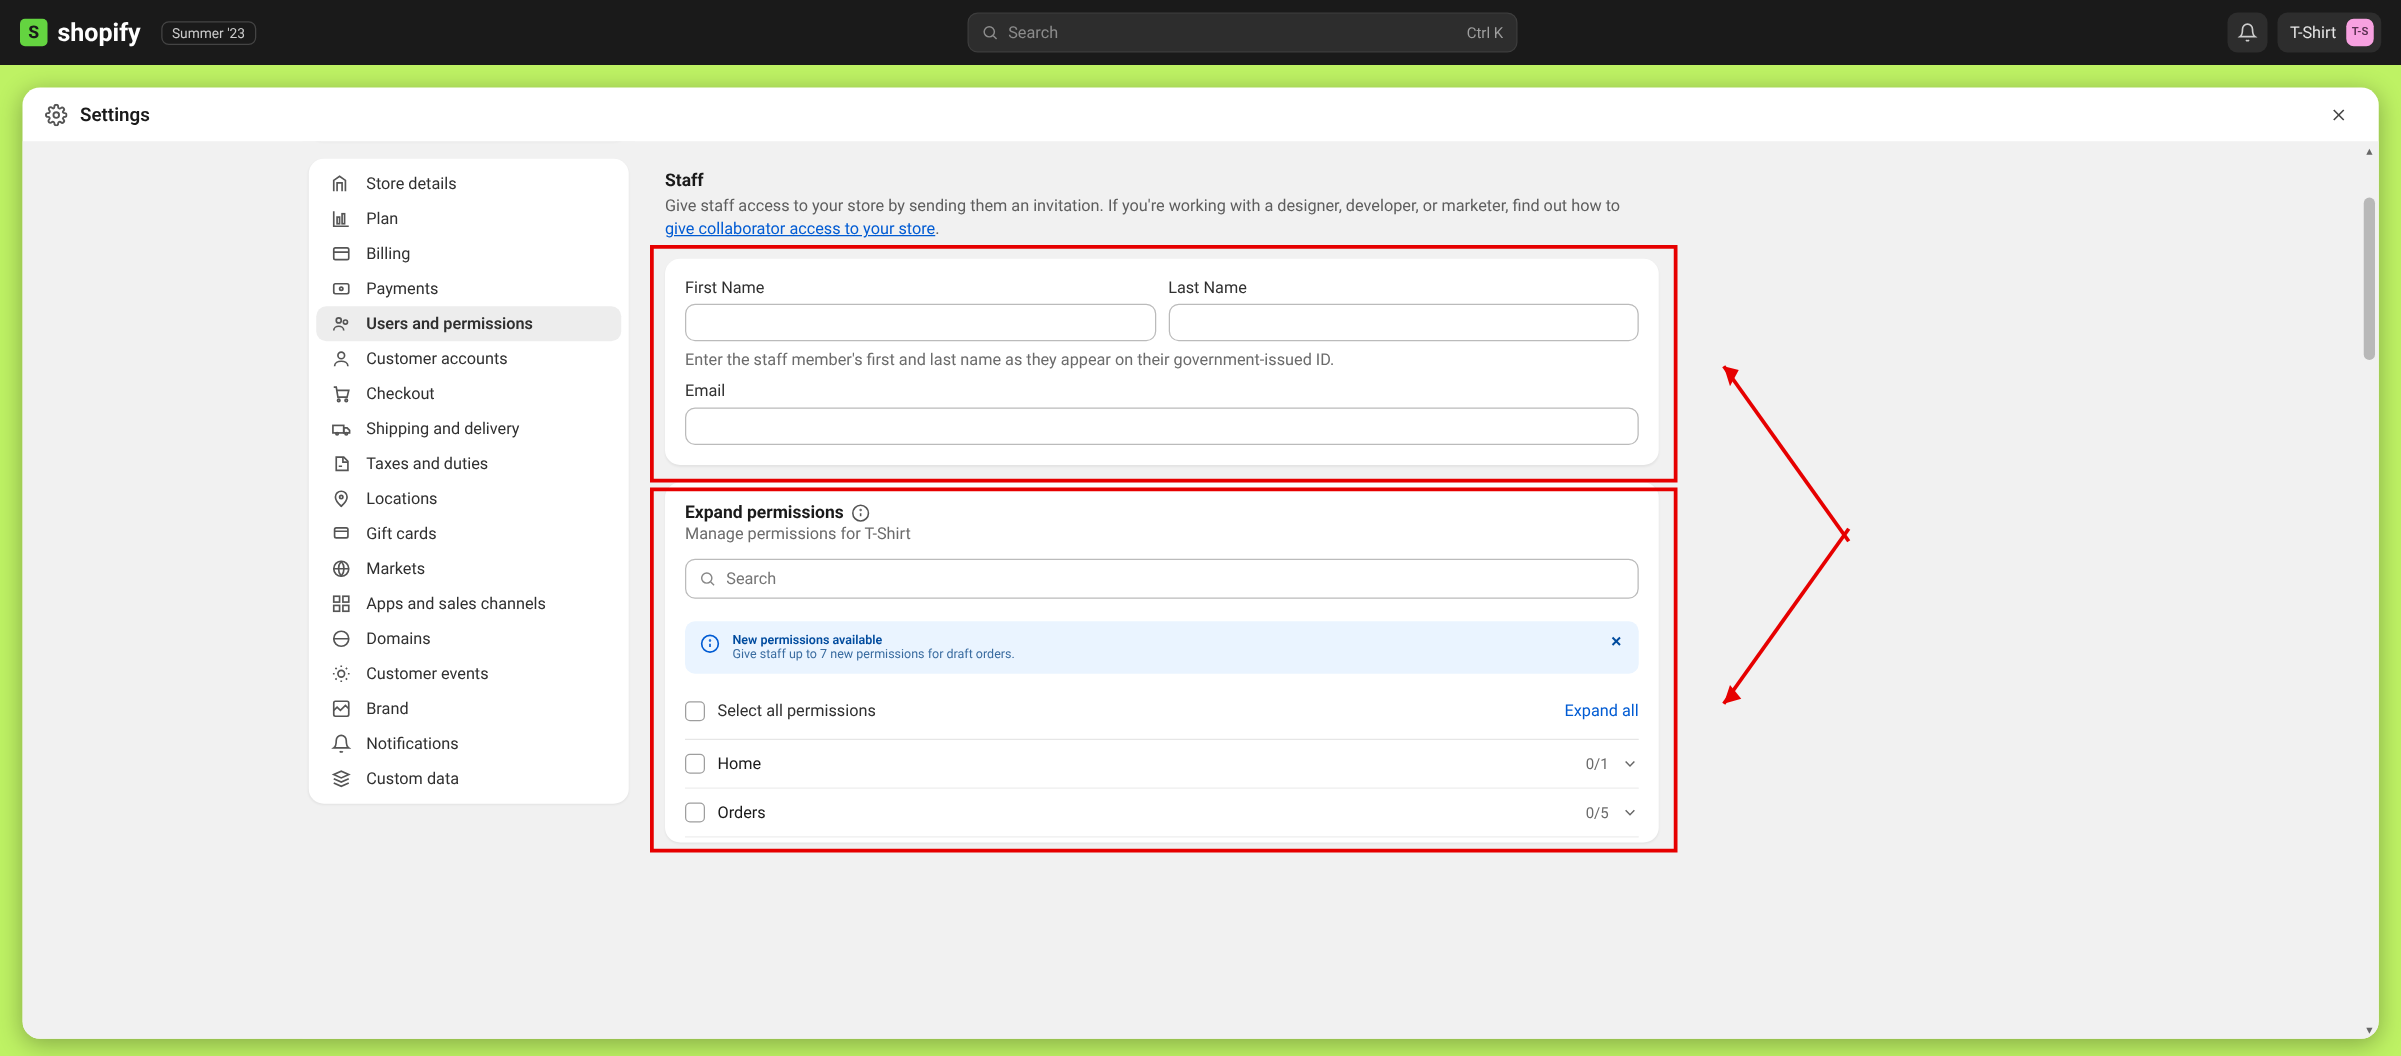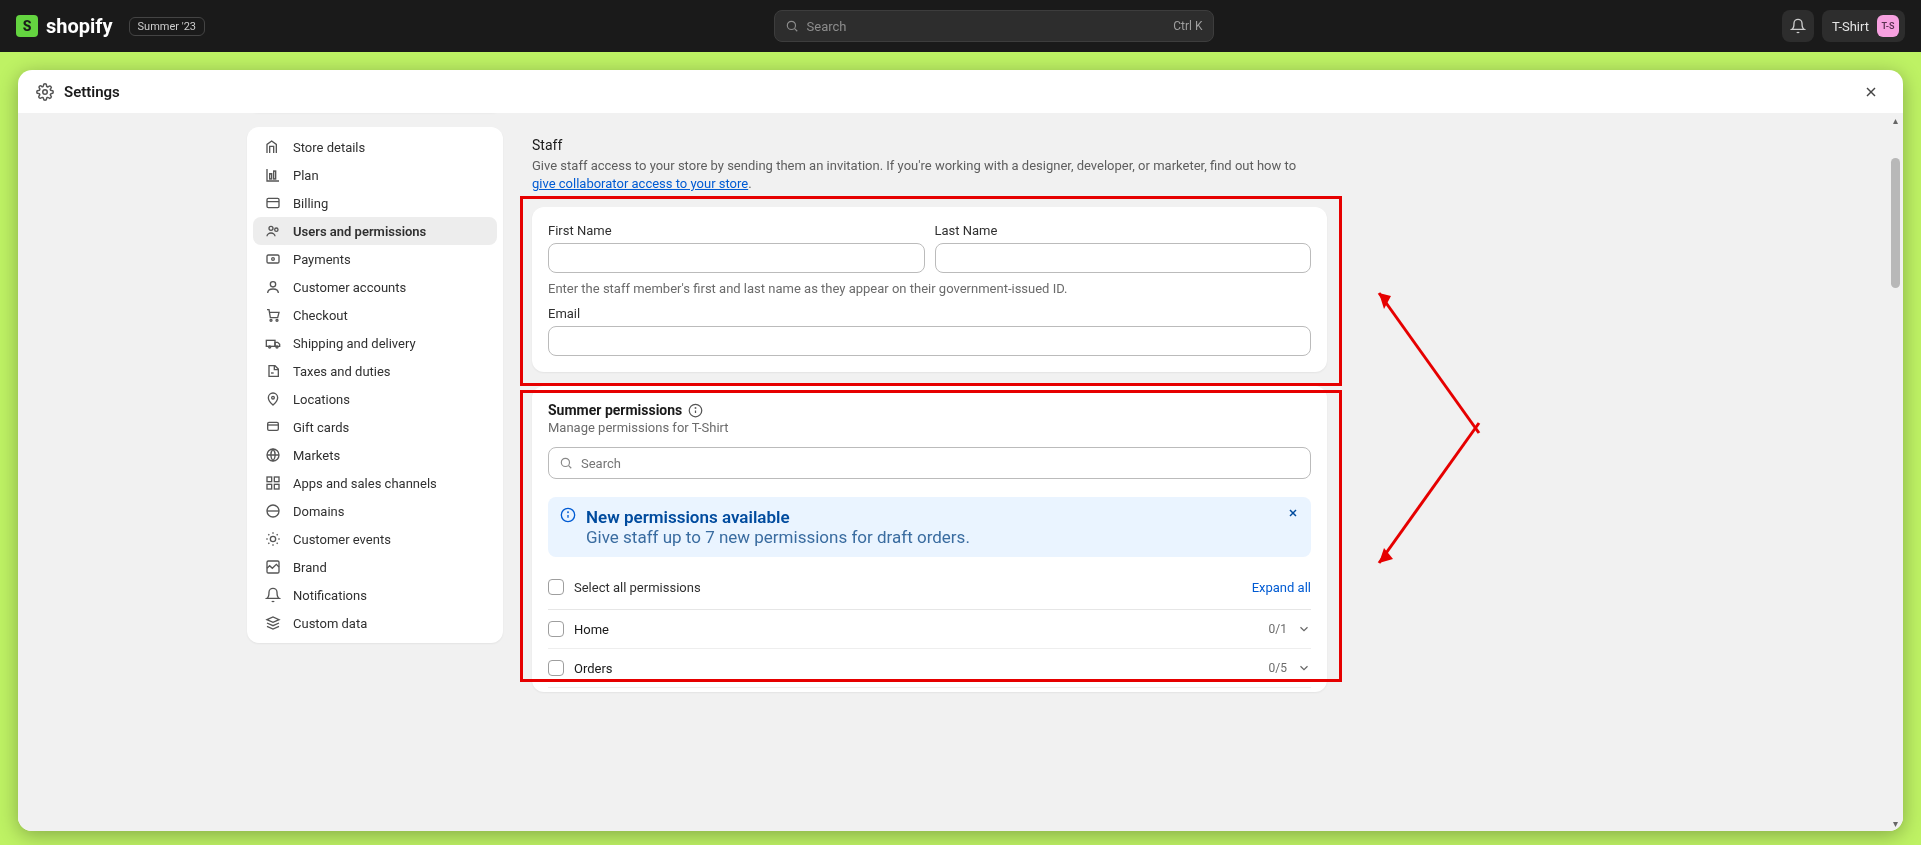--- a/index.html
+++ b/index.html
@@ -44,21 +44,21 @@
   .sidebar { width:266px; flex-shrink:0; padding:14px 0 0 0; background:#f1f1f1; position:relative; }
   .sidebar::before { content:""; position:absolute; left:5px; top:-18px; width:256px; height:18px; background:#fff; border-radius:0 0 12px 12px; box-shadow:0 1px 2px rgba(0,0,0,.05); opacity:.6; }
   .side-card { background:#fff; border-radius:12px; box-shadow:0 1px 2px rgba(0,0,0,.06); padding:6px; margin:0 5px 0 5px; }
   .nav-item { display:flex; align-items:center; gap:12px; padding:6px 12px; border-radius:8px; cursor:pointer; color:#303030; font-size:13px; }
   .nav-item.active { background:#ededed; font-weight:600; }
   .nav-ico { width:16px; height:16px; color:#555; flex-shrink:0; display:flex; align-items:center; justify-content:center; }
 
   
   .main { flex:1; padding:0 0 0 24px; overflow:hidden; }
 
-  .section-title { font-size:14px; font-weight:400; color:#1a1a1a; margin-top:24px; }
+  .section-title { font-size:14px; font-weight:700; color:#1a1a1a; margin-top:24px; }
   .section-help { font-size:13px; color:#5e5e5e; margin-top:4px; max-width:790px; line-height:1.4; }
   .section-help a { color:#005bd3; text-decoration:underline; }
 
   .card { background:#fff; border-radius:12px; box-shadow:0 1px 2px rgba(0,0,0,.06); padding:16px; margin-top:14px; width:795px; }
 
   .row-2 { display:flex; gap:10px; }
   .field { flex:1; display:flex; flex-direction:column; }
   .field label { font-size:13px; color:#303030; margin-bottom:5px; }
   .txt-input { height:30px; border:1px solid #bbb; border-radius:8px; padding:0 10px; font-size:13px; background:#fff; }
   .help-under { font-size:13px; color:#6b6b6b; margin-top:8px; }
@@ -66,21 +66,21 @@
   
   .perm-head { display:flex; align-items:center; gap:6px; }
   .perm-head .t { font-size:14px; font-weight:700; color:#1a1a1a; }
   .perm-sub { font-size:13px; color:#6b6b6b; margin-top:2px; }
 
   .perm-search { margin-top:12px; height:32px; border:1px solid #bbb; border-radius:8px; display:flex; align-items:center; padding:0 10px; gap:8px; color:#888; }
   .perm-search input { border:none; outline:none; flex:1; font-size:13px; background:transparent; }
 
   .banner { margin-top:18px; background:#eaf4ff; border-radius:8px; padding:10px 12px; display:flex; gap:10px; }
   .banner .bi { color:#005bd3; flex-shrink:0; }
-  .banner .bt { font-size:17px; }
+  .banner .bt { font-size:10px; }
   .banner .bt .bh { color:#004b9e; font-weight:600; }
   .banner .bt .bd { color:#3a6ca0; }
   .banner .bx { margin-left:auto; color:#004b9e; cursor:pointer; font-weight:700; }
 
   .select-all-row { margin-top:14px; padding:8px 0 14px 0; display:flex; align-items:center; gap:10px; font-size:13px; color:#303030; border-bottom:1px solid #e6e6e6; }
   .expand-link { margin-left:auto; color:#005bd3; font-size:13px; cursor:pointer; }
 
   .perm-row { display:flex; align-items:center; gap:10px; padding:11px 0; font-size:13px; color:#1a1a1a; border-bottom:1px solid #eee; }
   .perm-count { margin-left:auto; color:#6b6b6b; font-size:12px; display:flex; align-items:center; gap:10px; }
   .chev { color:#666; }
@@ -169,38 +169,38 @@
             </div>
             <div class="nav-item">
               <span class="nav-ico">
                 <svg width="16" height="16" viewBox="0 0 24 24" fill="none" stroke="currentColor" stroke-width="2">
                   <rect x="3" y="5" width="18" height="14" rx="2"></rect>
                   <line x1="3" y1="10" x2="21" y2="10"></line>
                 </svg>
               </span>
               <span>Billing</span>
             </div>
+            <div class="nav-item">
+              <span class="nav-ico">
+                <svg width="16" height="16" viewBox="0 0 24 24" fill="none" stroke="currentColor" stroke-width="2">
+                  <rect x="3" y="6" width="18" height="12" rx="2"></rect>
+                  <circle cx="12" cy="12" r="2"></circle>
+                </svg>
+              </span>
+              <span>Payments</span>
+            </div>
             <div class="nav-item active">
               <span class="nav-ico">
                 <svg width="16" height="16" viewBox="0 0 24 24" fill="none" stroke="currentColor" stroke-width="2">
                   <circle cx="9" cy="8" r="3"></circle>
                   <circle cx="17" cy="10" r="2.5"></circle>
                   <path d="M3 20c0-3 3-5 6-5s6 2 6 5"></path>
                 </svg>
               </span>
               <span>Users and permissions</span>
-            </div>
-            <div class="nav-item">
-              <span class="nav-ico">
-                <svg width="16" height="16" viewBox="0 0 24 24" fill="none" stroke="currentColor" stroke-width="2">
-                  <rect x="3" y="6" width="18" height="12" rx="2"></rect>
-                  <circle cx="12" cy="12" r="2"></circle>
-                </svg>
-              </span>
-              <span>Payments</span>
             </div>
             <div class="nav-item">
               <span class="nav-ico">
                 <svg width="16" height="16" viewBox="0 0 24 24" fill="none" stroke="currentColor" stroke-width="2">
                   <circle cx="12" cy="8" r="4"></circle>
                   <path d="M4 21c0-4 4-6 8-6s8 2 8 6"></path>
                 </svg>
               </span>
               <span>Customer accounts</span>
             </div>
@@ -340,21 +340,21 @@
           </div>
           <div class="help-under">Enter the staff member's first and last name as they appear on their government-issued ID.</div>
           <div class="field" style="margin-top:10px;">
             <label>Email</label>
             <input class="txt-input" type="text" value="" style="">
           </div>
         </div>
 
         <div class="card" style="padding-bottom:4px;">
           <div class="perm-head">
-            <span class="t">Summer permissions</span>
+            <span class="t">Expand permissions</span>
             <svg width="15" height="15" viewBox="0 0 24 24" fill="none" stroke="#555" stroke-width="2">
                 <circle cx="12" cy="12" r="10"></circle>
                 <line x1="12" y1="16" x2="12" y2="12"></line>
                 <circle cx="12" cy="8" r="0.5" fill="#555"></circle>
               </svg>
           </div>
           <div class="perm-sub">Manage permissions for T-Shirt</div>
 
           <div class="perm-search">
             <svg width="14" height="14" viewBox="0 0 24 24" fill="none" stroke="#888" stroke-width="2">

